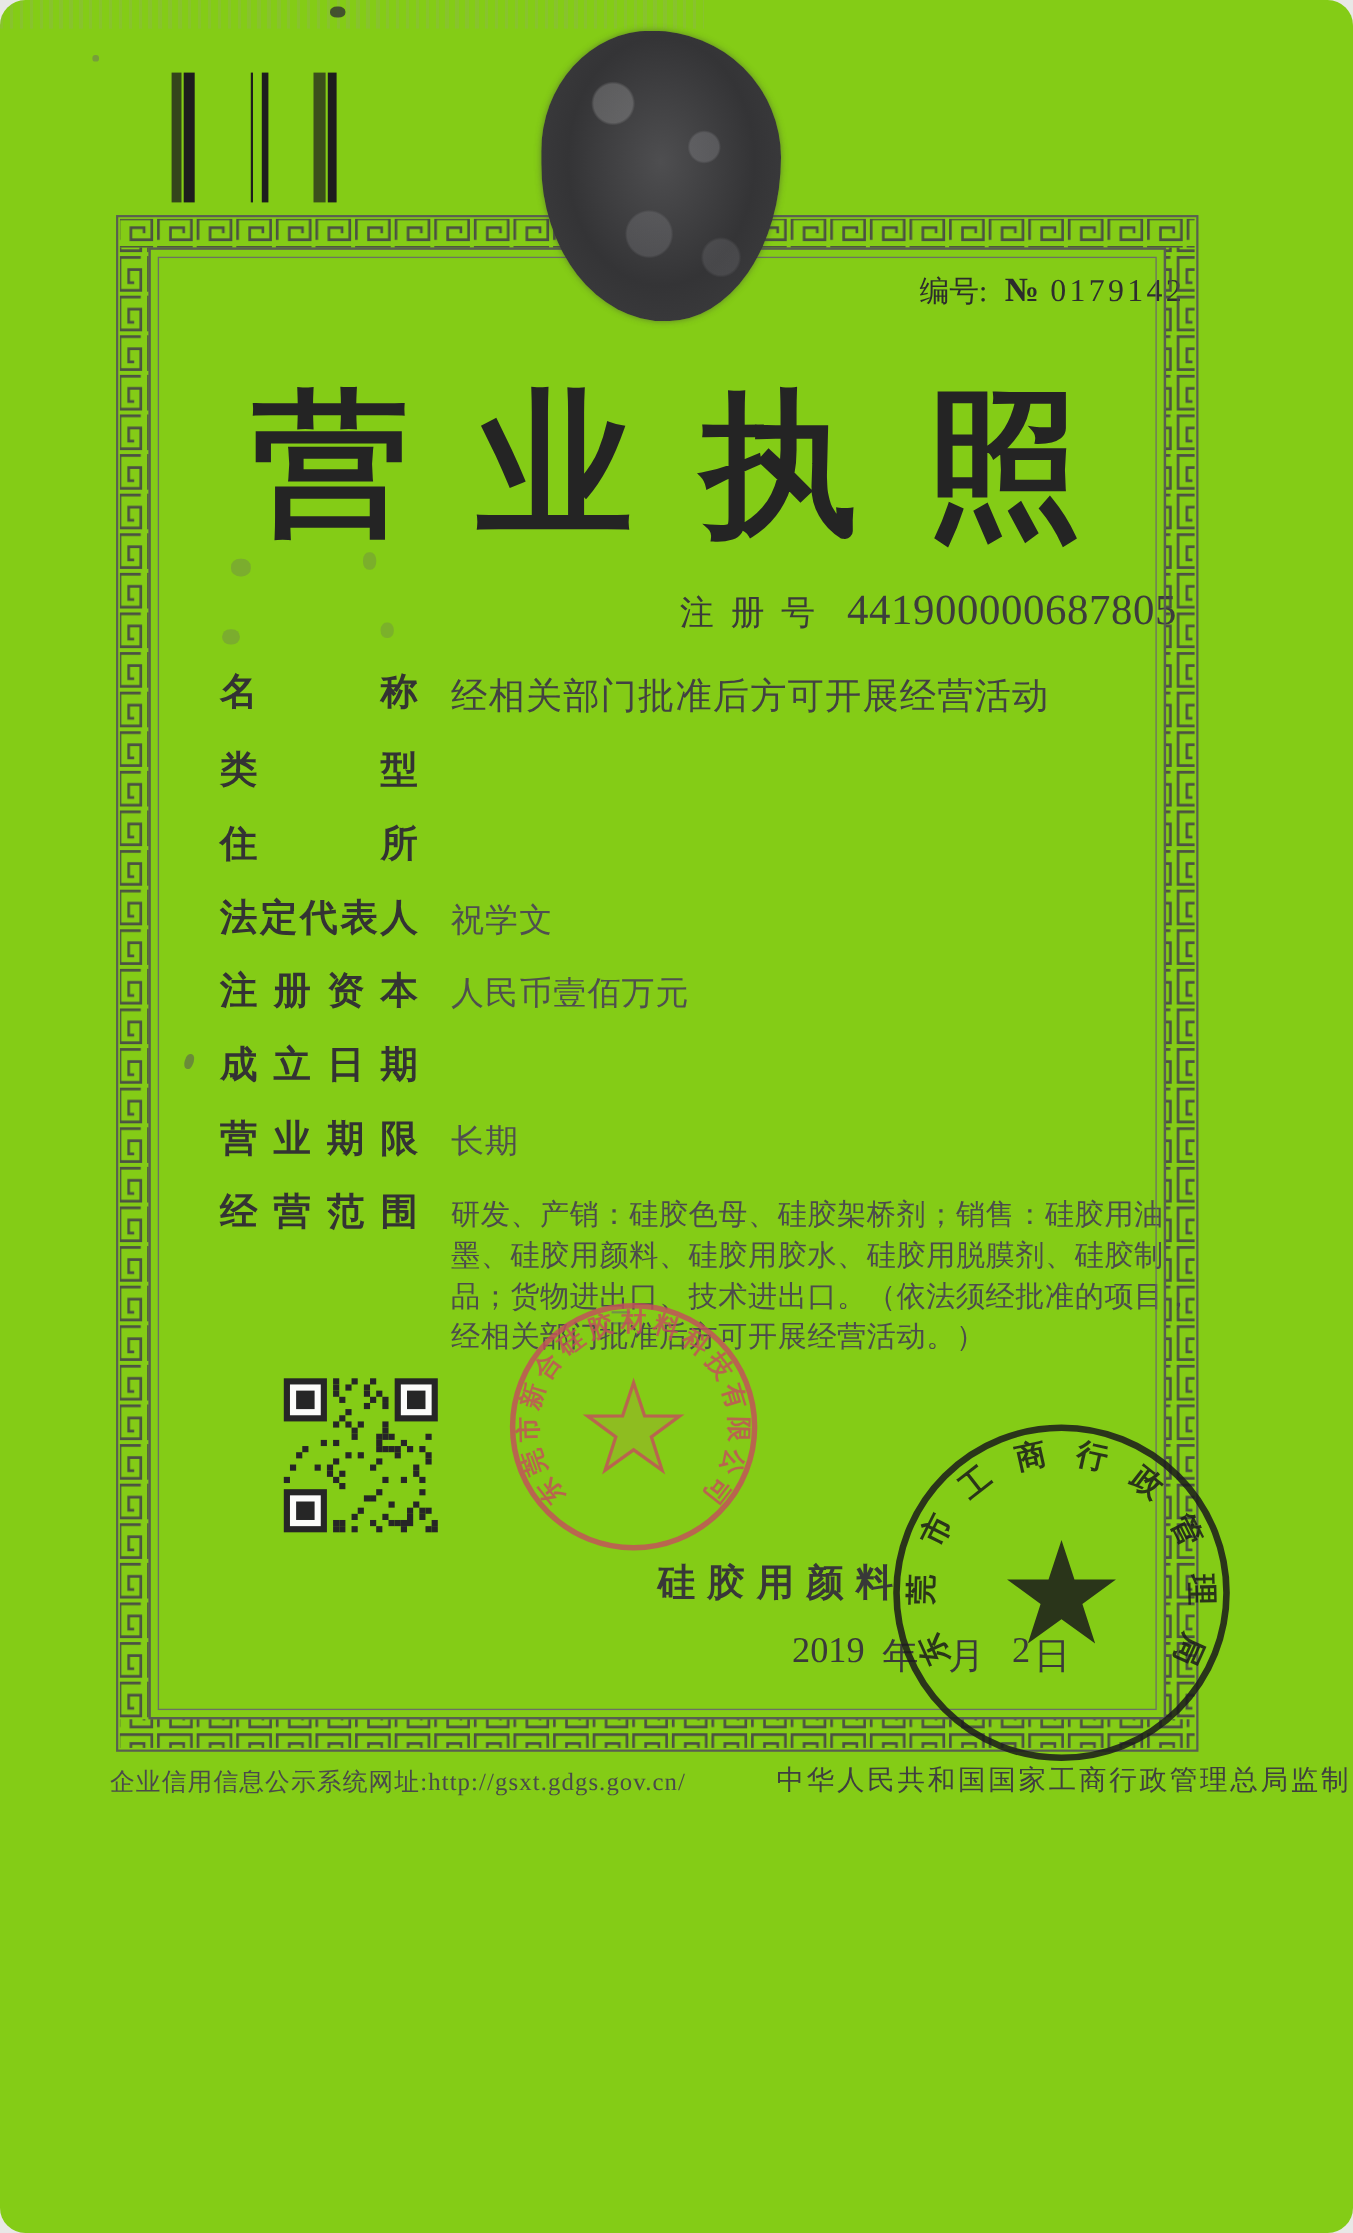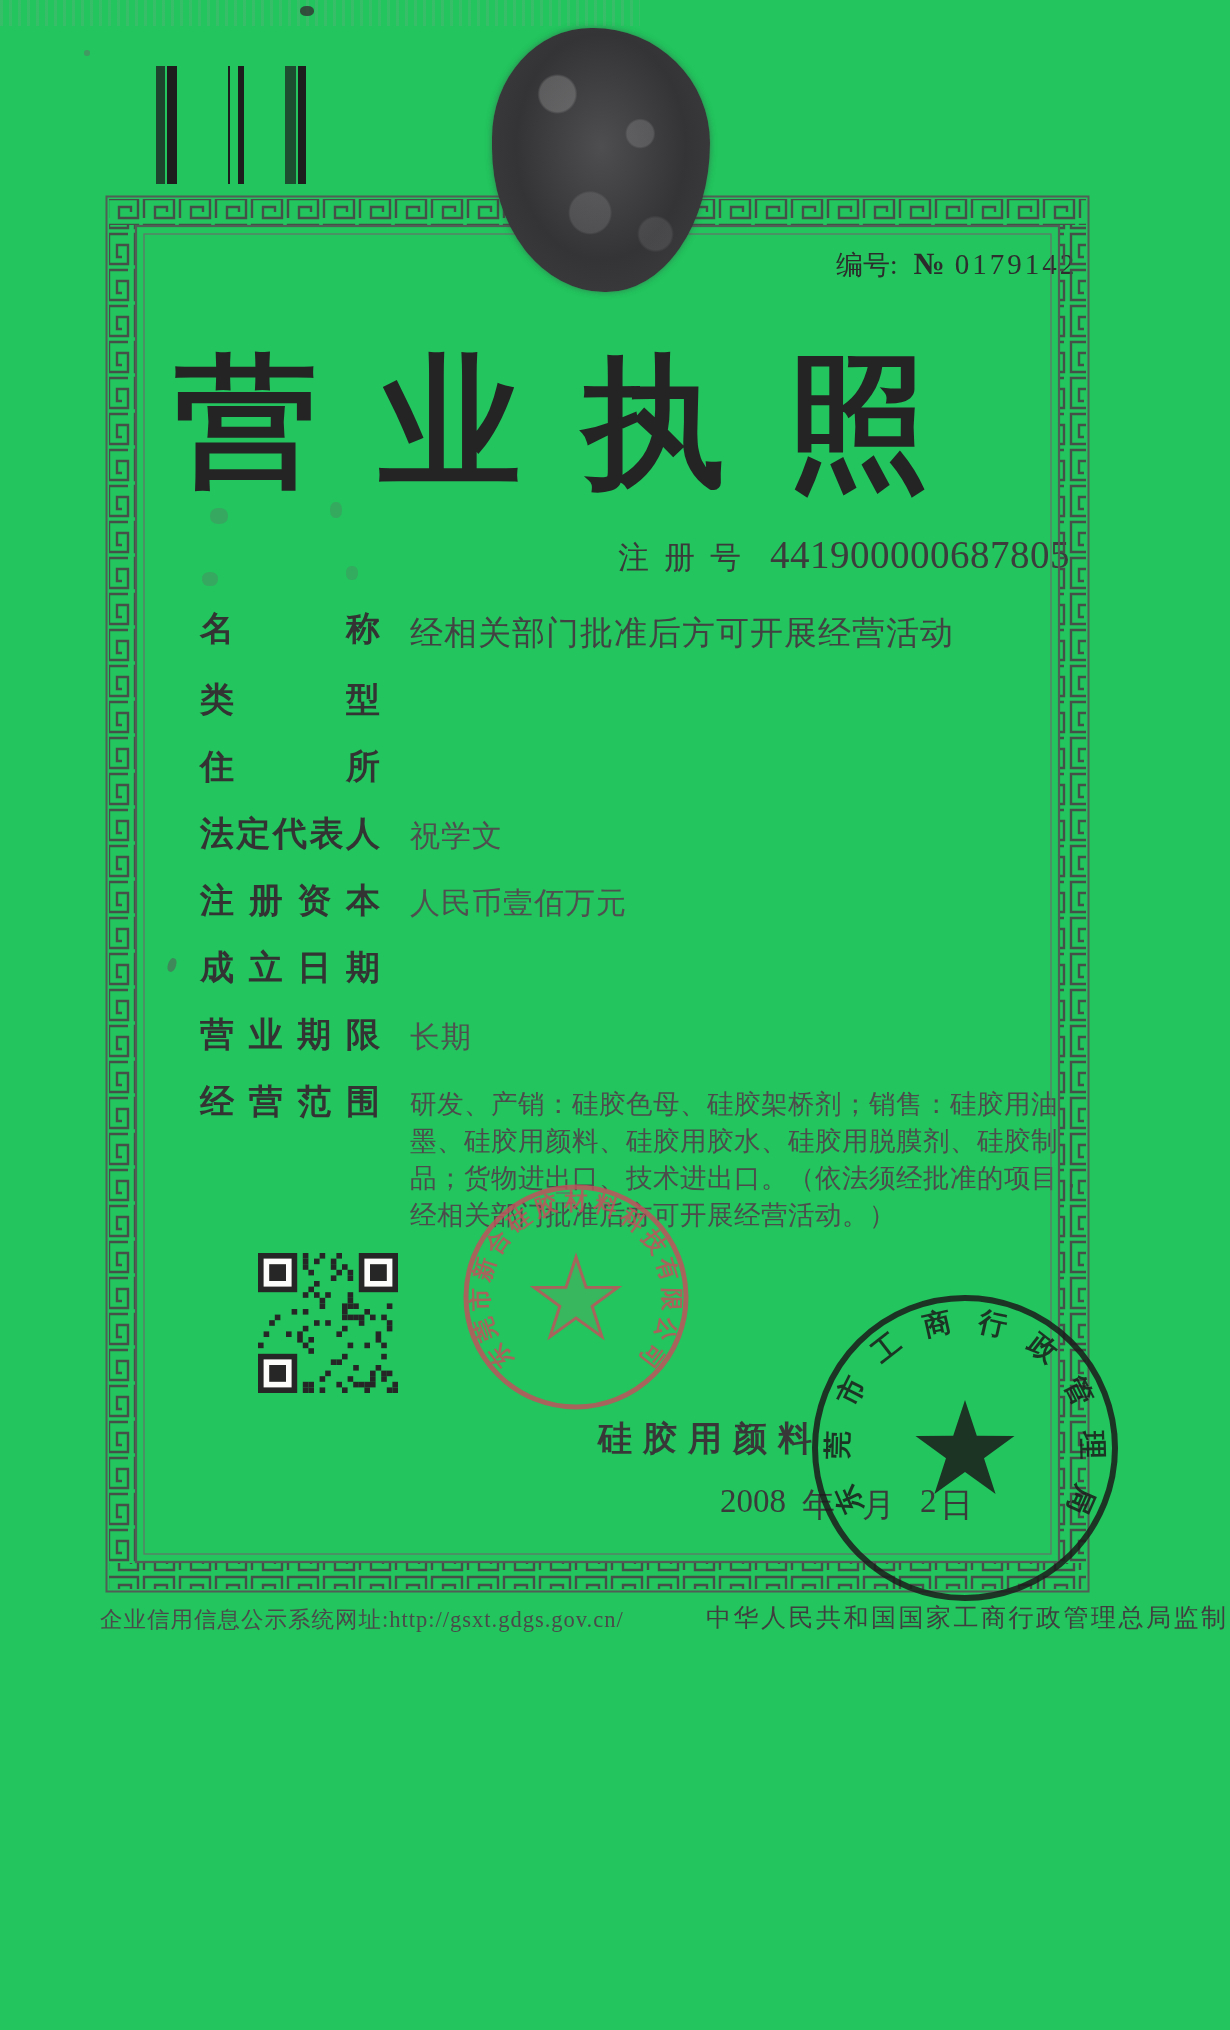--- a/index.html
+++ b/index.html
@@ -1,32 +1,32 @@
 <!DOCTYPE html>
 <html><head>
 <meta charset="utf-8">
 <style>
   html,body{margin:0;padding:0;background:#e8e8e6;}
-  #page{position:relative;width:1230px;height:2030px;background:#22c55e;overflow:hidden;
-        font-family:"Liberation Serif","DejaVu Serif",serif;color:#333;}
+  #page{position:relative;width:1230px;height:2030px;background:#84cc16;overflow:hidden;
+        font-family:"Liberation Serif","DejaVu Serif",serif;color:#333;border-radius:23px;}
   .abs{position:absolute;}
   svg{overflow:visible;font-family:inherit;}
 
   
   .scan-top{left:0;top:0;width:640px;height:26px;opacity:.18;
     background:repeating-linear-gradient(90deg,#9a9a98 0 3px,transparent 3px 9px);}
   .speck{position:absolute;background:#666;opacity:.45;border-radius:45%;}
 
   
   .serial{left:836px;top:246px;display:flex;align-items:baseline;font-size:27px;color:#2c2c2c;}
   .serial .sym{font-weight:800;font-size:31px;margin:0 10px 0 16px;}
   .serial .num{font-size:29px;letter-spacing:3px;color:#2e2e2e;}
 
   
-  .title{left:105px;top:328px;width:985px;text-align:left;padding-left:70px;
+  .title{left:105px;top:328px;width:985px;text-align:center;padding-left:40px;
     font-family:"Liberation Sans","DejaVu Sans",sans-serif;font-weight:800;
     font-size:142px;letter-spacing:62px;color:#242424;white-space:nowrap;}
 
   
   .regno{left:618px;top:532px;display:flex;align-items:baseline;}
   .regno .lbl{font-size:31px;font-weight:400;letter-spacing:15px;color:#3a3a3a;}
   .regno .no{font-size:39px;color:#3c3c3c;margin-left:14px;letter-spacing:.5px;}
 
   
   .fields{left:200px;top:606px;width:900px;}
@@ -304,21 +304,21 @@
       <text x="174.4" y="50.3" fill="#c44f5c" font-size="23" font-weight="700" text-anchor="middle" transform="rotate(36.6 174.4 50.3)">科</text>
       <text x="194.0" y="70.3" fill="#c44f5c" font-size="23" font-weight="700" text-anchor="middle" transform="rotate(54.9 194.0 70.3)">技</text>
       <text x="206.2" y="95.5" fill="#c44f5c" font-size="23" font-weight="700" text-anchor="middle" transform="rotate(73.1 206.2 95.5)">有</text>
       <text x="210.0" y="123.2" fill="#c44f5c" font-size="23" font-weight="700" text-anchor="middle" transform="rotate(91.4 210.0 123.2)">限</text>
       <text x="204.8" y="150.7" fill="#c44f5c" font-size="23" font-weight="700" text-anchor="middle" transform="rotate(109.7 204.8 150.7)">公</text>
       <text x="191.3" y="175.2" fill="#c44f5c" font-size="23" font-weight="700" text-anchor="middle" transform="rotate(128.0 191.3 175.2)">司</text>
     </svg>
 
   <div class="abs registrar">硅胶用颜料</div>
   <div class="abs dateline">
-    <span style="left:4px;">2008</span>
+    <span style="left:4px;">2019</span>
     <span style="left:86px;">年</span>
     <span style="left:146px;">月</span>
     <span style="left:204px;">2</span>
     <span style="left:224px;">日</span>
   </div>
 
   <svg id="authority-seal" class="abs seal-black" width="330" height="330" viewBox="0 0 330 330">
       <circle cx="165" cy="160" r="150" fill="none" stroke="#1b1b1b" stroke-width="6"></circle>
       <polygon points="165.0,112.0 176.8,147.8 214.5,147.9 184.0,170.2 195.6,206.1 165.0,184.0 134.4,206.1 146.0,170.2 115.5,147.9 153.2,147.8 " fill="#1b1b1b"></polygon>
       <text x="57.2" y="208.0" fill="#1b1b1b" font-size="28" font-weight="700" text-anchor="middle" transform="rotate(-114.0 57.2 208.0)">东</text>

